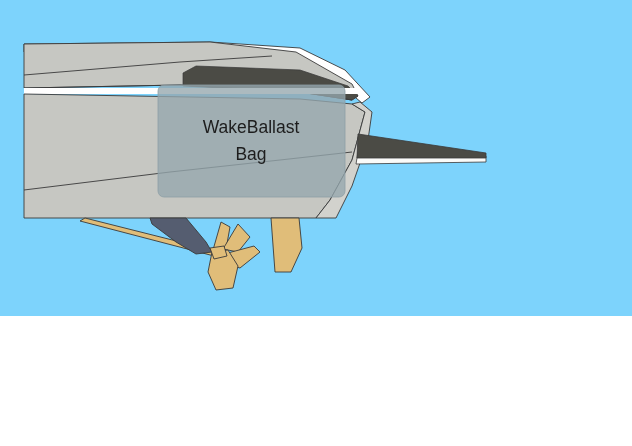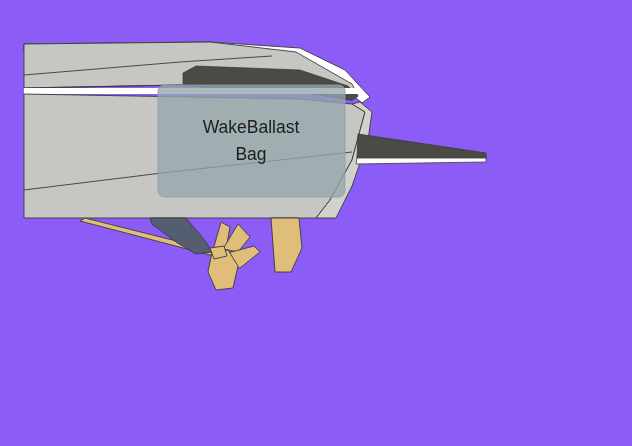--- a/index.html
+++ b/index.html
@@ -7,22 +7,22 @@
     margin: 0;
     padding: 0;
     background: #ffffff;
   }
   body {
     font-family: "Liberation Sans", sans-serif;
   }
   #stage {
     position: relative;
     width: 632px;
-    height: 446px;
-    background: #8b5cf6;
+    height: 316px;
+    background: #7dd3fc;
     overflow: hidden;
     text-align: right;
   }
   #boat-svg {
     position: absolute;
     left: 0;
     top: 0;
     width: 632px;
     height: 446px;
     display: block;

